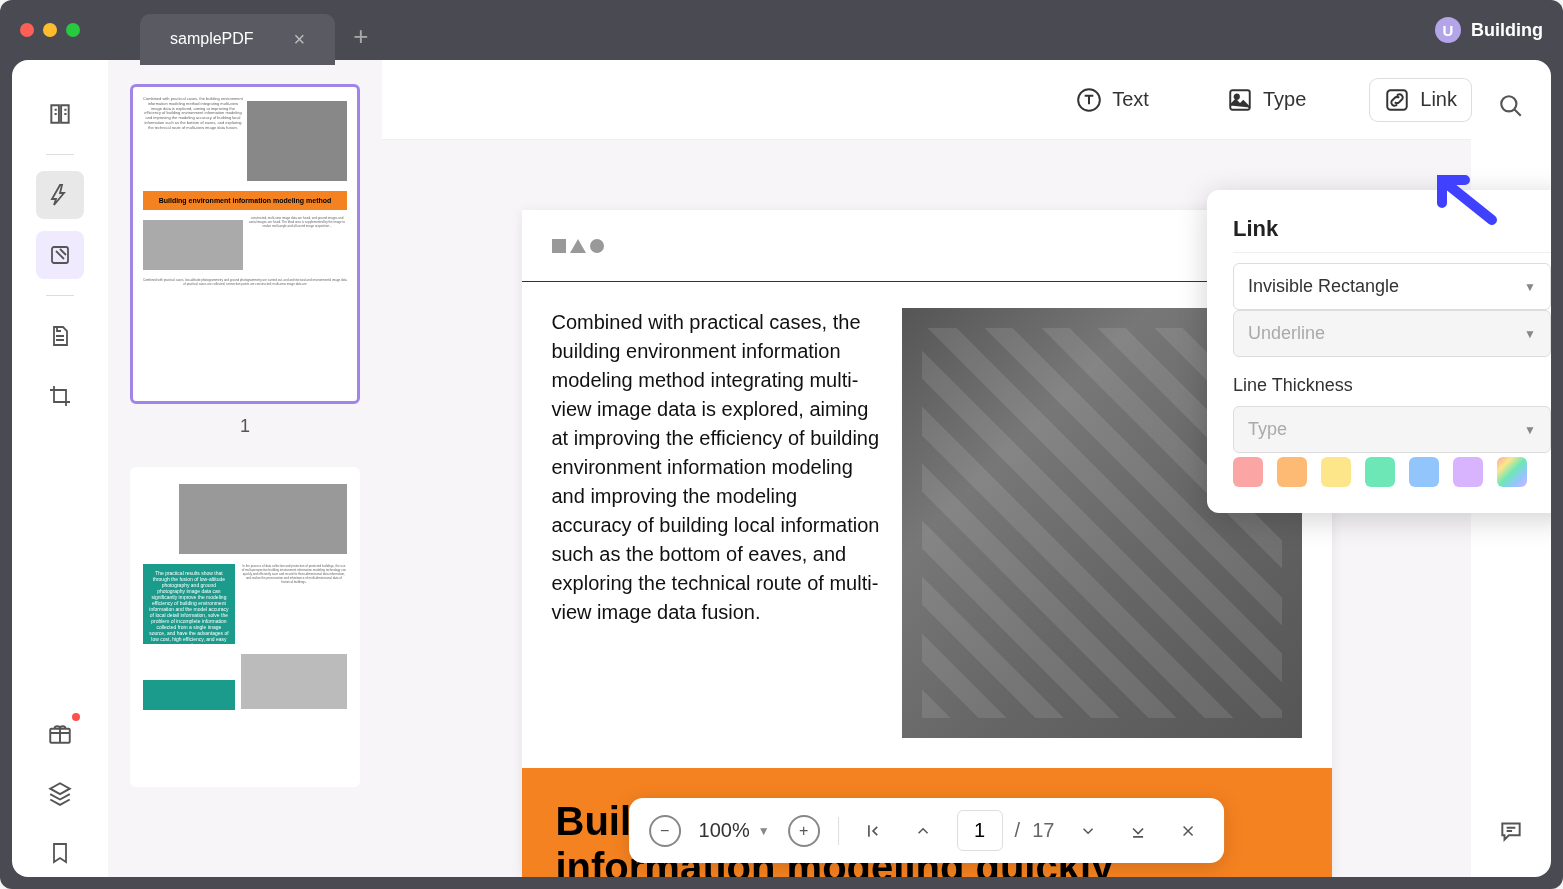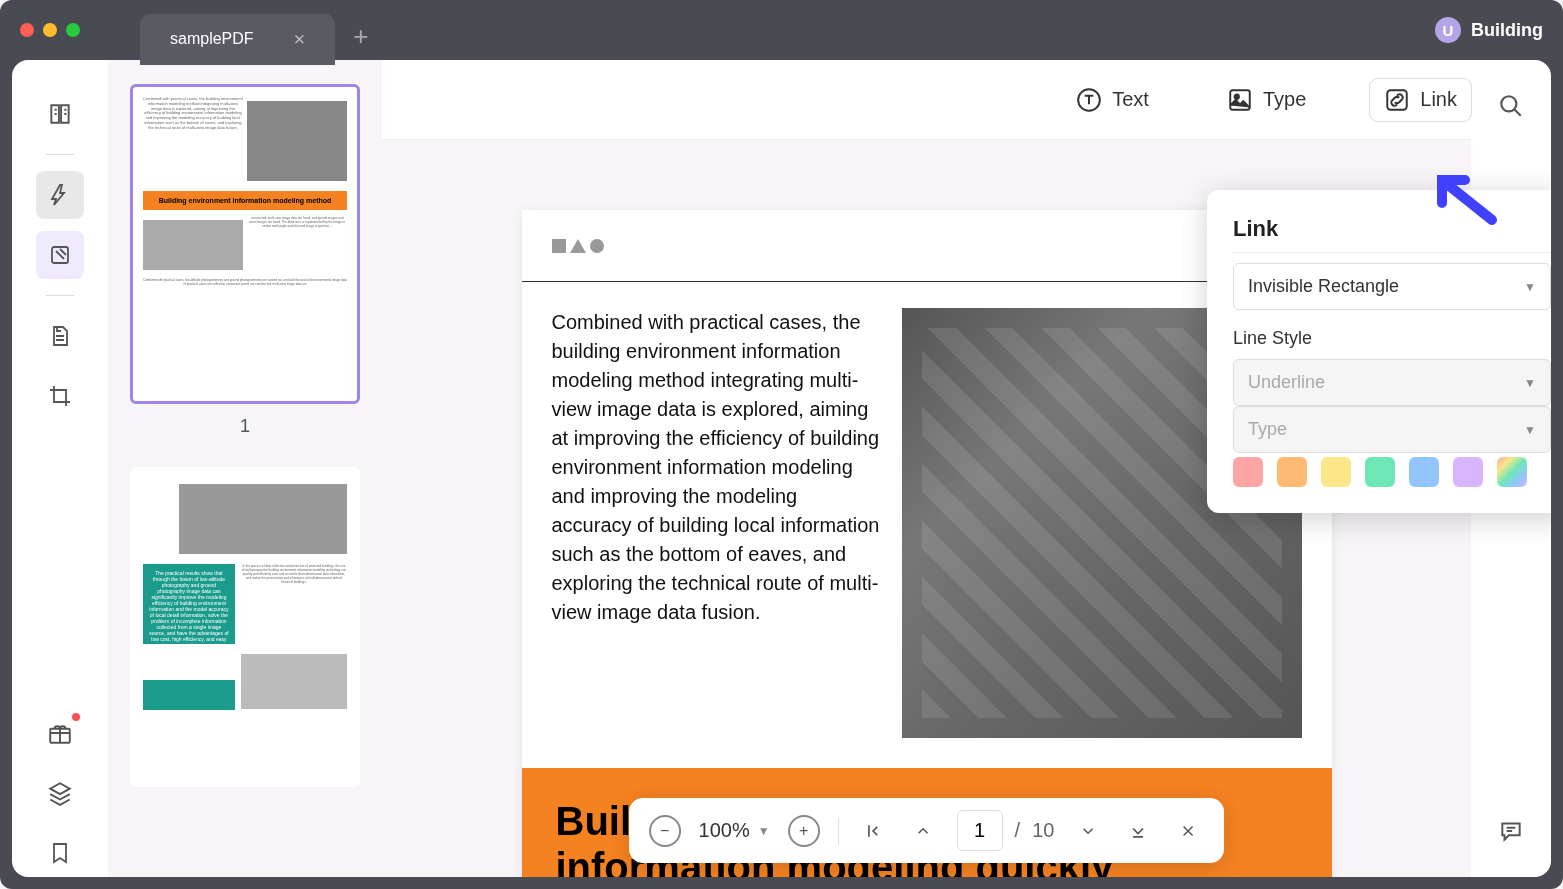--- a/index.html
+++ b/index.html
@@ -296,25 +296,25 @@
         </div>
         <div class="viewport-scrollbar"></div>
       </div>
 
       <div class="link-popover">
         <div class="popover-title">Link</div>
         <div class="popover-select">
           <span>Invisible Rectangle</span>
           <span class="chevron">▼</span>
         </div>
-        <div class="popover-label">Line Style</div>
         <div class="popover-select disabled">
           <span>Underline</span>
           <span class="chevron">▼</span>
         </div>
+        <div class="popover-label">Line Thickness</div>
         <div class="popover-select disabled">
           <span>Type</span>
           <span class="chevron">▼</span>
         </div>
         <div class="color-swatches">
           <div class="swatch sw-pink"></div>
           <div class="swatch sw-orange"></div>
           <div class="swatch sw-yellow"></div>
           <div class="swatch sw-teal"></div>
           <div class="swatch sw-blue"></div>
@@ -343,21 +343,21 @@
             </svg>
         </div>
         <div class="bt-btn">
           <svg width="18" height="18" viewBox="0 0 24 24" fill="none" stroke="currentColor" stroke-width="2">
               <path d="M18 15l-6-6-6 6"></path>
             </svg>
         </div>
         <div class="page-input-group">
           <input class="page-input" value="1" style="">
           <span>/</span>
-          <span>10</span>
+          <span>17</span>
         </div>
         <div class="bt-btn">
           <svg width="18" height="18" viewBox="0 0 24 24" fill="none" stroke="currentColor" stroke-width="2">
               <path d="M6 9l6 6 6-6"></path>
             </svg>
         </div>
         <div class="bt-btn">
           <svg width="20" height="20" viewBox="0 0 24 24" fill="none" stroke="currentColor" stroke-width="2">
               <path d="M6 9l6 6 6-6M6 19h12"></path>
             </svg>

